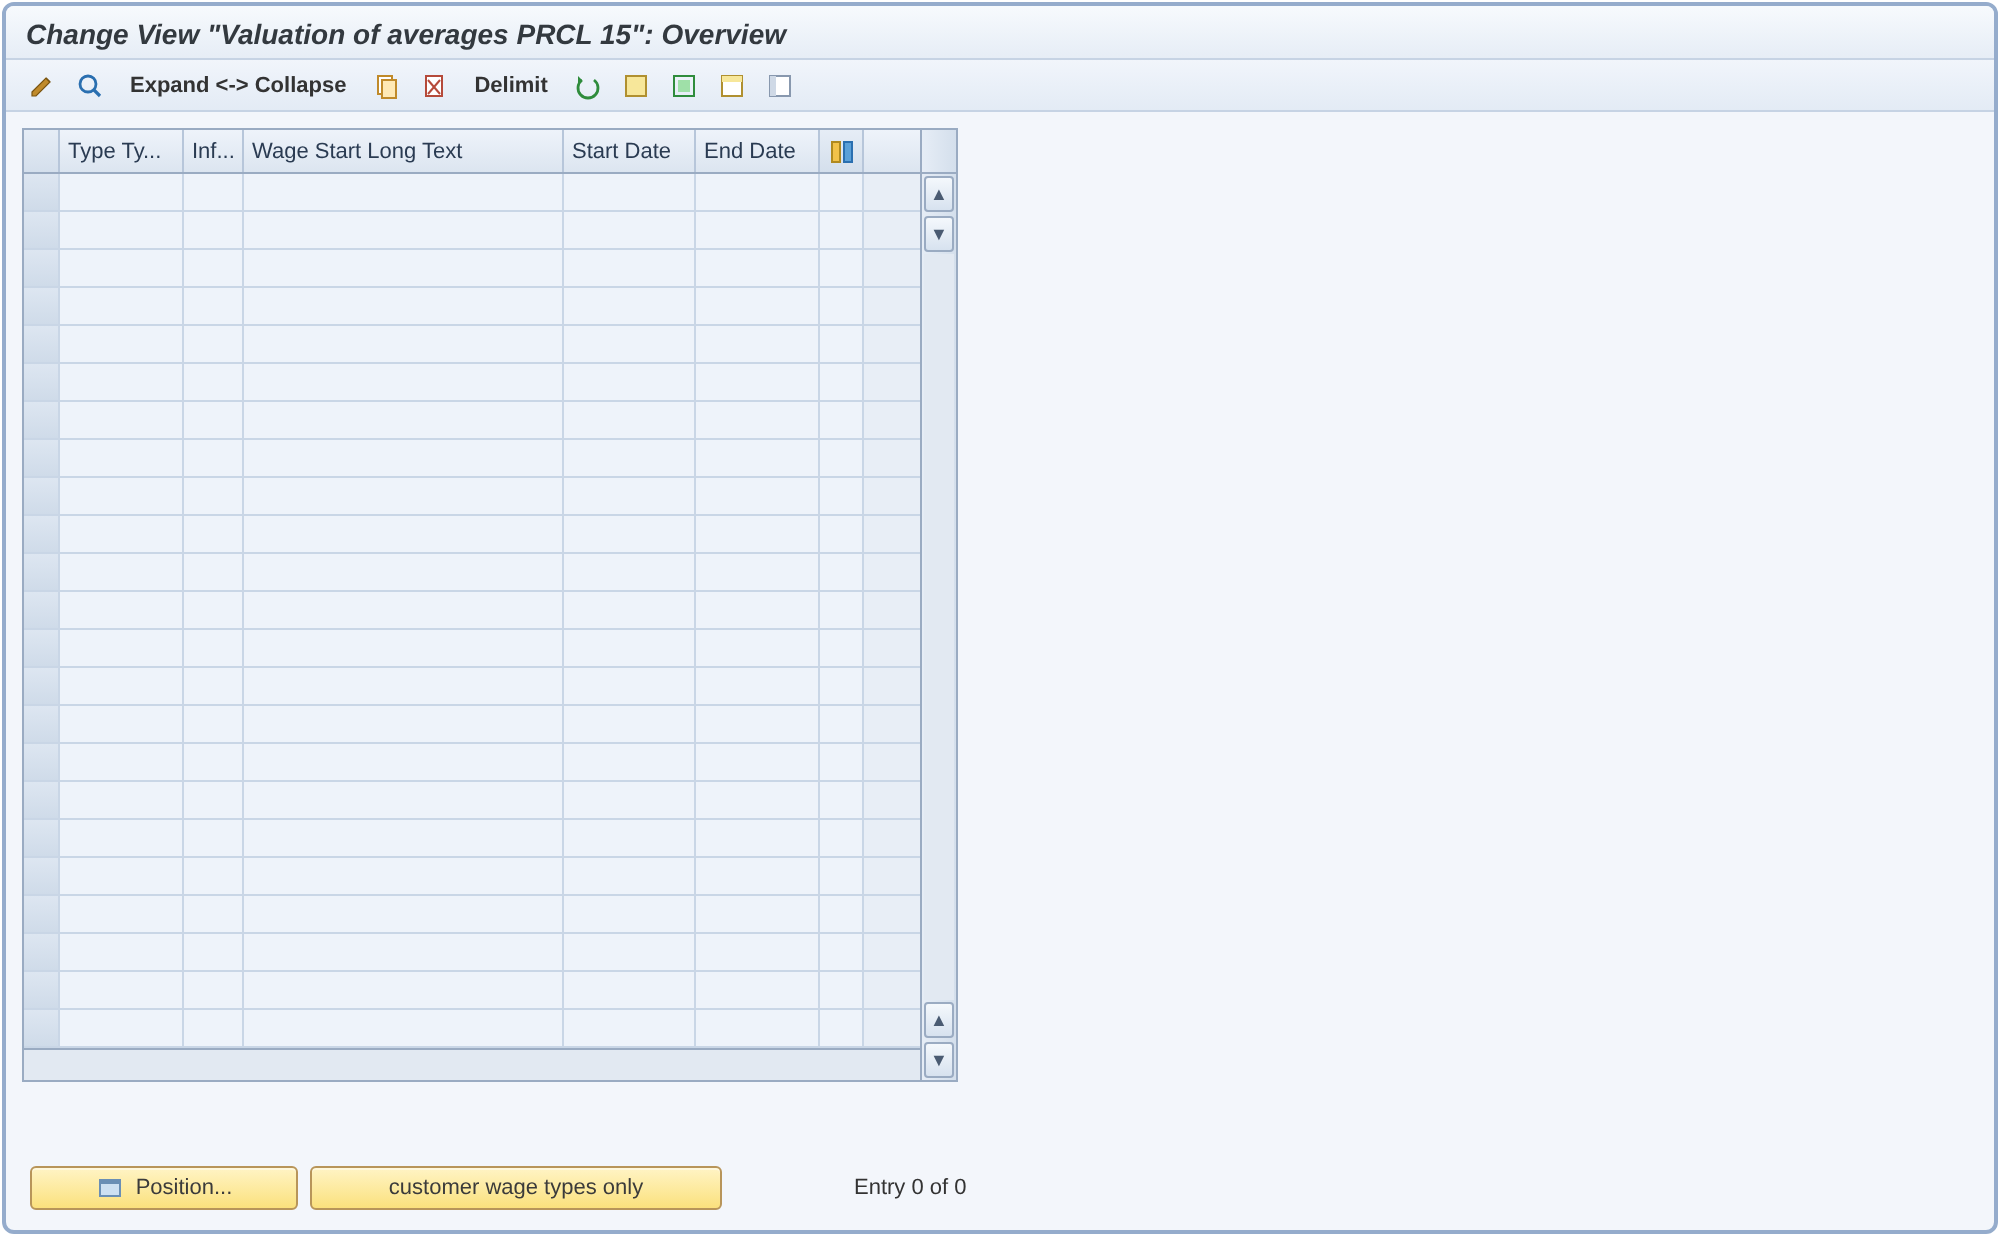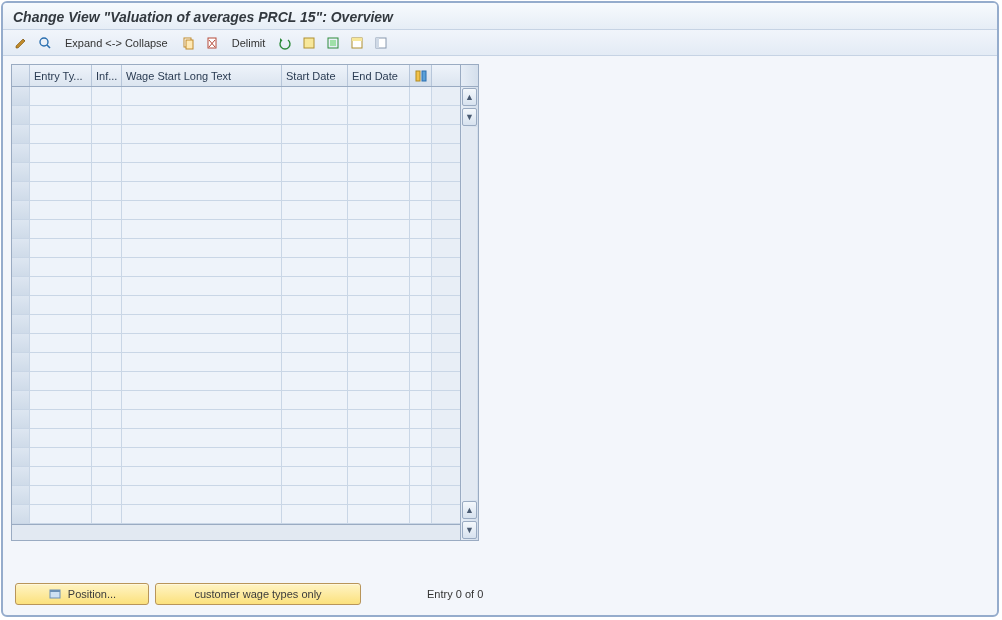--- a/index.html
+++ b/index.html
@@ -50,20 +50,21 @@
     align-items: center;
     justify-content: center;
     border: 1px solid transparent;
     border-radius: 2px;
     cursor: pointer;
   }
   .tb-label {
     padding: 0 6px;
     color: #333;
     cursor: pointer;
+    font-weight: bold;
   }
   .content {
     padding: 8px;
   }
   .grid-wrap {
     display: flex;
     width: 468px;
     border: 1px solid #9aabc2;
     background: #e8eef6;
   }
@@ -240,21 +241,21 @@
           <rect x="2" y="2" width="3" height="10" fill="#cfd9e6"></rect>
         </svg>
     </div>
   </div>
 
   <div class="content">
     <div class="grid-wrap">
       <div class="grid-main">
         <div class="grid-header">
           <div class="gh sel"></div>
-          <div class="gh c0">Entry Ty...</div>
+          <div class="gh c0">Type Ty...</div>
           <div class="gh c1">Inf...</div>
           <div class="gh c2">Wage Start Long Text</div>
           <div class="gh c3">Start Date</div>
           <div class="gh c4">End Date</div>
           <div class="gh cfg">
             <svg width="14" height="14" viewBox="0 0 14 14">
                 <rect x="2" y="2" width="4" height="10" fill="#f2c24a" stroke="#b08a20"></rect>
                 <rect x="8" y="2" width="4" height="10" fill="#5aa0d8" stroke="#2a6fb0"></rect>
               </svg>
           </div>

